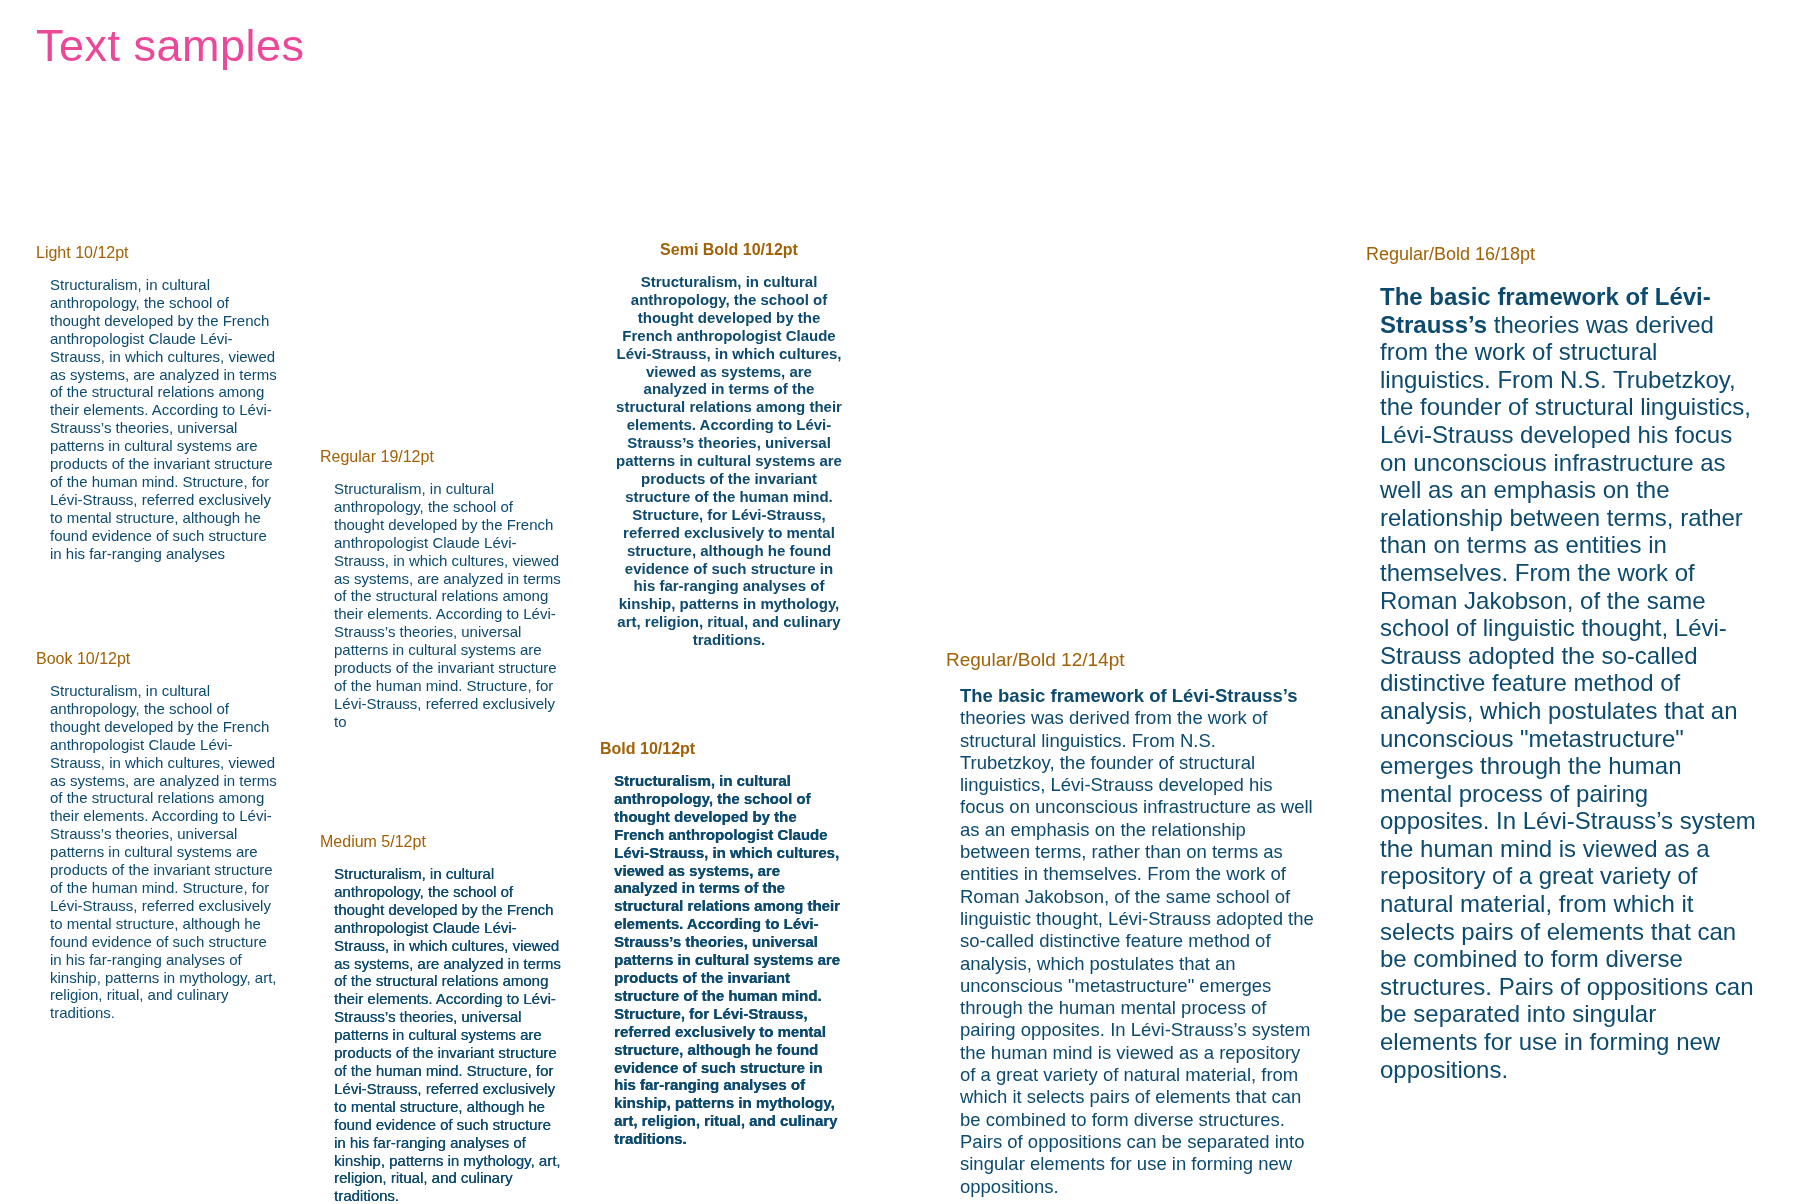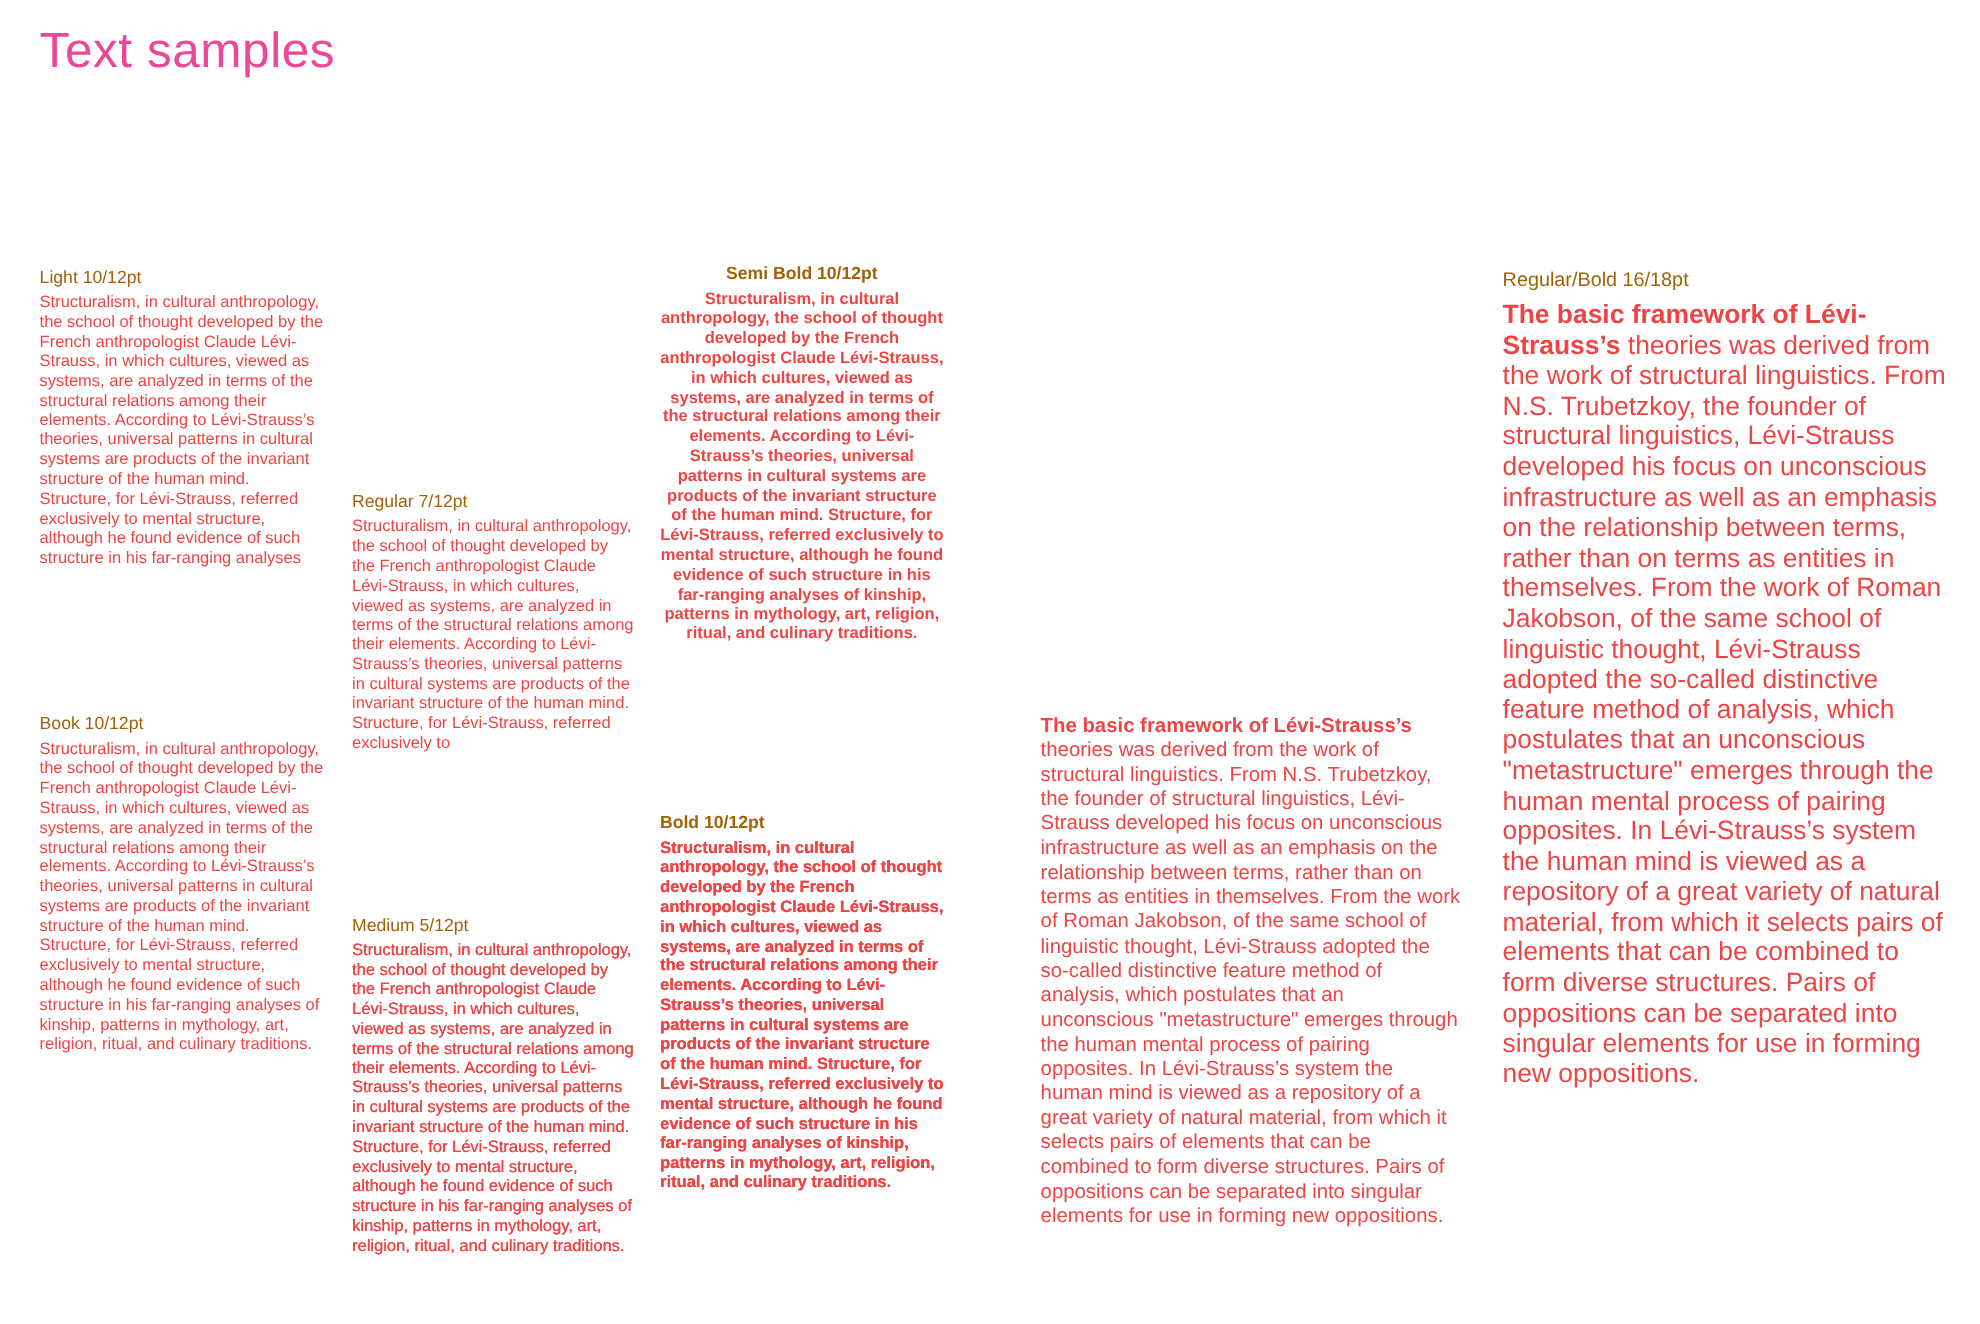--- a/index.html
+++ b/index.html
@@ -25,22 +25,22 @@
     letter-spacing: 0.5px;
     color: #ec4899;
   }
   .sample { position: absolute; }
   .sample-label {
     margin: 0 0 4px 0;
     color: #a16207;
     font-weight: inherit;
   }
   .sample-text {
-    margin: 0;
-    color: #ef4444;
+    margin: 14px;
+    color: #0c4a6e;
   }
   
   .sz10 .sample-label { font-size: 16px; line-height: 19px; }
   .sz10 .sample-text  { font-size: 15px; line-height: 17.9px; }
   .sz12 .sample-label { font-size: 19px; line-height: 23px; }
   .sz12 .sample-text  { font-size: 18.5px; line-height: 22.3px; }
   .sz16 .sample-label { font-size: 18px; line-height: 29px; }
   .sz16 .sample-text  { font-size: 24px; line-height: 27.6px; }
   
   .w-light    { font-weight: 300; }
@@ -64,40 +64,41 @@
     <h2 class="sample-label">Light 10/12pt</h2>
     <p class="sample-text">Structuralism, in cultural anthropology, the school of thought developed by the French anthropologist Claude Lévi-Strauss, in which cultures, viewed as systems, are analyzed in terms of the structural relations among their elements. According to Lévi-Strauss’s theories, universal patterns in cultural systems are products of the invariant structure of the human mind. Structure, for Lévi-Strauss, referred exclusively to mental structure, although he found evidence of such structure in his far-ranging analyses</p>
   </div>
 
   <div class="sample sz10 w-book" style="left:36px; top:649px; width:258px;">
     <h2 class="sample-label">Book 10/12pt</h2>
     <p class="sample-text">Structuralism, in cultural anthropology, the school of thought developed by the French anthropologist Claude Lévi-Strauss, in which cultures, viewed as systems, are analyzed in terms of the structural relations among their elements. According to Lévi-Strauss’s theories, universal patterns in cultural systems are products of the invariant structure of the human mind. Structure, for Lévi-Strauss, referred exclusively to mental structure, although he found evidence of such structure in his far-ranging analyses of kinship, patterns in mythology, art, religion, ritual, and culinary traditions.</p>
   </div>
 
   <div class="sample sz10 w-regular" style="left:320px; top:447px; width:256px;">
-    <h2 class="sample-label">Regular 7/12pt</h2>
+    <h2 class="sample-label">Regular 19/12pt</h2>
     <p class="sample-text">Structuralism, in cultural anthropology, the school of thought developed by the French anthropologist Claude Lévi-Strauss, in which cultures, viewed as systems, are analyzed in terms of the structural relations among their elements. According to Lévi-Strauss’s theories, universal patterns in cultural systems are products of the invariant structure of the human mind. Structure, for Lévi-Strauss, referred exclusively to</p>
   </div>
 
   <div class="sample sz10 w-medium" style="left:320px; top:832px; width:256px;">
     <h2 class="sample-label">Medium 5/12pt</h2>
     <p class="sample-text">Structuralism, in cultural anthropology, the school of thought developed by the French anthropologist Claude Lévi-Strauss, in which cultures, viewed as systems, are analyzed in terms of the structural relations among their elements. According to Lévi-Strauss’s theories, universal patterns in cultural systems are products of the invariant structure of the human mind. Structure, for Lévi-Strauss, referred exclusively to mental structure, although he found evidence of such structure in his far-ranging analyses of kinship, patterns in mythology, art, religion, ritual, and culinary traditions.</p>
   </div>
 
   <div class="sample sz10 w-semibold" style="left:600px; top:240px; width:258px;">
     <h2 class="sample-label">Semi Bold 10/12pt</h2>
     <p class="sample-text">Structuralism, in cultural anthropology, the school of thought developed by the French anthropologist Claude Lévi-Strauss, in which cultures, viewed as systems, are analyzed in terms of the structural relations among their elements. According to Lévi-Strauss’s theories, universal patterns in cultural systems are products of the invariant structure of the human mind. Structure, for Lévi-Strauss, referred exclusively to mental structure, although he found evidence of such structure in his far-ranging analyses of kinship, patterns in mythology, art, religion, ritual, and culinary traditions.</p>
   </div>
 
   <div class="sample sz10 w-bold" style="left:600px; top:739px; width:258px;">
     <h2 class="sample-label">Bold 10/12pt</h2>
     <p class="sample-text">Structuralism, in cultural anthropology, the school of thought developed by the French anthropologist Claude Lévi-Strauss, in which cultures, viewed as systems, are analyzed in terms of the structural relations among their elements. According to Lévi-Strauss’s theories, universal patterns in cultural systems are products of the invariant structure of the human mind. Structure, for Lévi-Strauss, referred exclusively to mental structure, although he found evidence of such structure in his far-ranging analyses of kinship, patterns in mythology, art, religion, ritual, and culinary traditions.</p>
   </div>
 
   <div class="sample sz12 w-regular" style="left:946px; top:648px; width:382px;">
+    <h2 class="sample-label">Regular/Bold 12/14pt</h2>
     <p class="sample-text"><strong>The basic framework of Lévi-Strauss’s</strong> <span>theories was derived from the work of structural linguistics. From N.S. Trubetzkoy, the founder of structural linguistics, Lévi-Strauss developed his focus on unconscious infrastructure as well as an emphasis on the relationship between terms, rather than on terms as entities in themselves. From the work of Roman Jakobson, of the same school of linguistic thought, Lévi-Strauss adopted the so-called distinctive feature method of analysis, which postulates that an unconscious "metastructure" emerges through the human mental process of pairing opposites. In Lévi-Strauss’s system the human mind is viewed as a repository of a great variety of natural material, from which it selects pairs of elements that can be combined to form diverse structures. Pairs of oppositions can be separated into singular elements for use in forming new oppositions.</span></p>
   </div>
 
   <div class="sample sz16 w-regular" style="left:1366px; top:240px; width:405px;">
     <h2 class="sample-label">Regular/Bold 16/18pt</h2>
     <p class="sample-text"><strong>The basic framework of Lévi-Strauss’s</strong> <span>theories was derived from the work of structural linguistics. From N.S. Trubetzkoy, the founder of structural linguistics, Lévi-Strauss developed his focus on unconscious infrastructure as well as an emphasis on the relationship between terms, rather than on terms as entities in themselves. From the work of Roman Jakobson, of the same school of linguistic thought, Lévi-Strauss adopted the so-called distinctive feature method of analysis, which postulates that an unconscious "metastructure" emerges through the human mental process of pairing opposites. In Lévi-Strauss’s system the human mind is viewed as a repository of a great variety of natural material, from which it selects pairs of elements that can be combined to form diverse structures. Pairs of oppositions can be separated into singular elements for use in forming new oppositions.</span></p>
   </div>
 
 </div>
 

